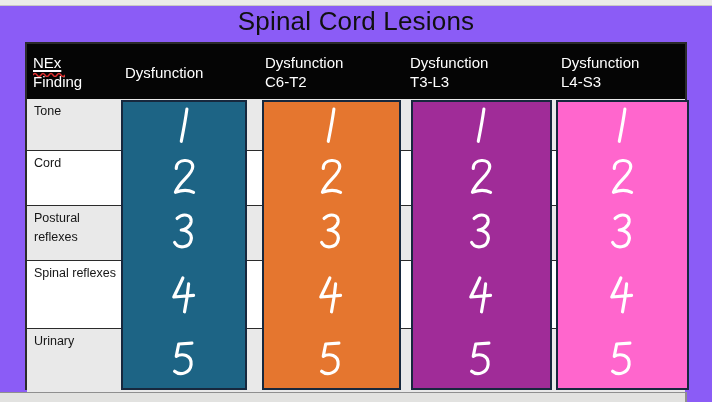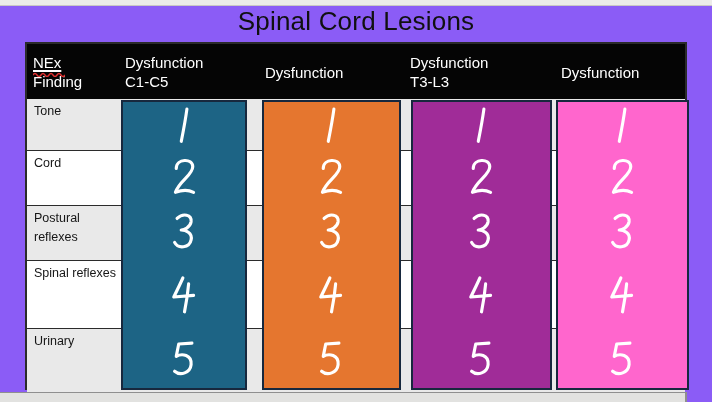--- a/index.html
+++ b/index.html
@@ -76,31 +76,32 @@
           <span class="nex">NEx</span>
           <svg class="squiggle" viewBox="0 0 32 5">
             <path d="M0 3 Q2 0 4 3 T8 3 T12 3 T16 3 T20 3 T24 3 T28 3 T32 3" fill="none" stroke="#e03131" stroke-width="1.4"></path>
           </svg>
         </span>
         <span class="l2">Finding</span>
       </div>
 
     <div class="cell" style="left: 98px;">
           <span class="l1">Dysfunction</span>
-          <span class="l2">C1-C5</span>
         </div>
         <div class="cell" style="left: 238px;">
           <span class="l1">Dysfunction</span>
+          <span class="l2">C6-T2</span>
         </div>
         <div class="cell" style="left: 383px;">
           <span class="l1">Dysfunction</span>
           <span class="l2">T3-L3</span>
         </div>
         <div class="cell" style="left: 534px;">
           <span class="l1">Dysfunction</span>
+          <span class="l2">L4-S3</span>
         </div>
       </div>
     <div class="tbody">
 
     <div class="row" style="height: 51px; background: rgb(233, 233, 233);">
           <span class="row-label">Tone</span>
         </div>
         <div class="row" style="height: 55px; background: rgb(255, 255, 255);">
           <span class="row-label">Cord</span>
         </div>

